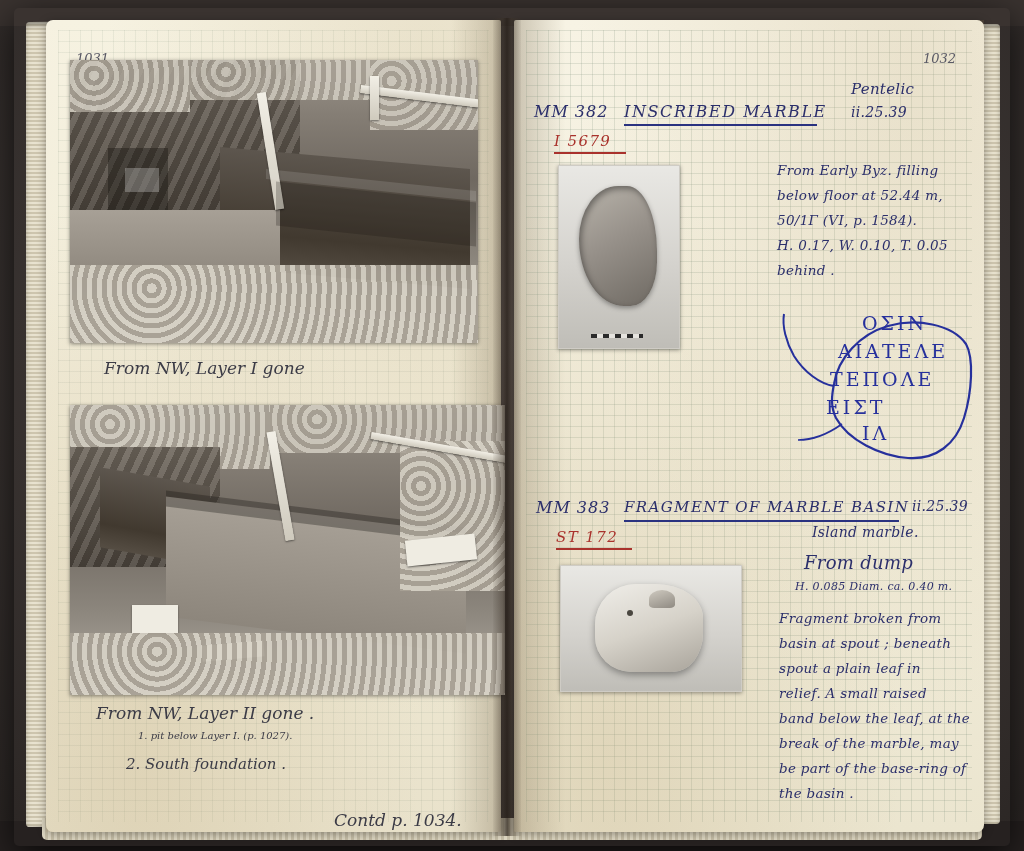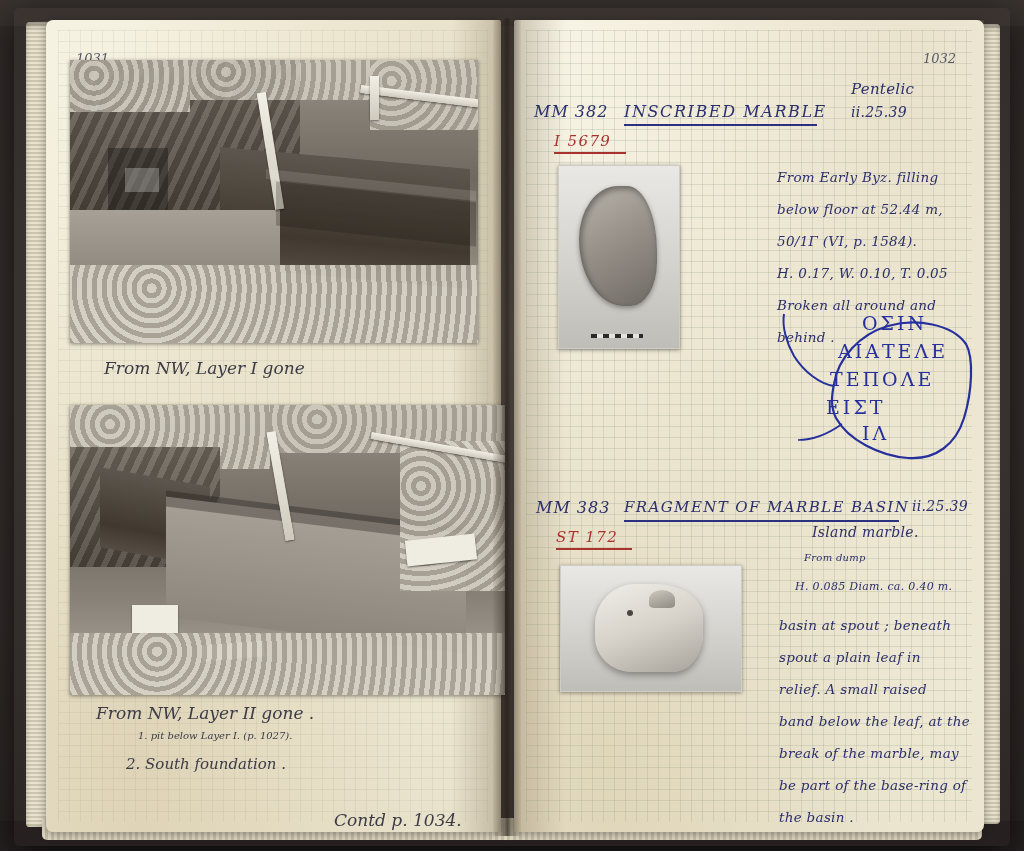--- a/index.html
+++ b/index.html
@@ -240,21 +240,21 @@
   }
   .greek {
     position: absolute;
     font-family: "DejaVu Serif", serif;
     color: #26309c;
     letter-spacing: 3px;
   }
 
   
   .tbl { position: absolute; }
-  .tline { white-space: nowrap; margin-top: 7px; }
+  .tline { white-space: nowrap; }
   .u-line {
     position: absolute;
     height: 1.5px;
     background: #2a3280;
   }
   .u-line.red { background: #a9322c; }
 
   .caption {
     position: absolute;
     font-family: "DejaVu Serif", serif;
@@ -346,21 +346,20 @@
         <div class="frag1" style="left:20px; top:20px; width:78px; height:120px;
              border-radius: 52% 40% 35% 60% / 46% 56% 38% 58%;"></div>
         <div class="frag-scale" style="left:32px; top:168px; width:52px;"></div>
       </div>
 
       <div class="tbl hand" style="left:263px; top:138px; font-size:13.5px; line-height:25px;">
         <div class="tline">From Early Byz. filling</div>
         <div class="tline">below floor at 52.44 m,</div>
         <div class="tline">50/1Γ   (VI, p. 1584).</div>
         <div class="tline">H. 0.17,  W. 0.10, T. 0.05</div>
-        <div class="tline">Broken all around and</div>
         <div class="tline">behind .</div>
       </div>
 
       <div class="sketch-wrap" style="left:262px; top:280px; width:200px; height:168px;">
         <svg width="200" height="168" viewBox="0 0 200 168">
           <path d="M58 84 C62 58, 84 34, 112 26 C140 18, 176 24, 190 44
                    C198 58, 196 92, 188 118 C180 144, 160 160, 132 158
                    C104 156, 72 140, 60 118 C54 106, 56 94, 58 84 Z" fill="none" stroke="#26309c" stroke-width="2.2"></path>
           <path d="M58 86 C44 84, 28 72, 18 56 C10 42, 6 26, 8 14" fill="none" stroke="#26309c" stroke-width="2"></path>
           <path d="M66 124 C52 134, 36 140, 22 140" fill="none" stroke="#26309c" stroke-width="1.6"></path>
@@ -373,33 +372,34 @@
       </div>
 
       <div class="hand" style="position:absolute; left:22px; top:478px; font-size:16px; letter-spacing:1px;">MM 383</div>
       <div class="hand" style="position:absolute; left:110px; top:478px; font-size:15px; letter-spacing:1.4px;">FRAGMENT OF MARBLE BASIN</div>
       <div class="u-line" style="left:110px; top:500px; width:275px;"></div>
       <div class="hand" style="position:absolute; left:398px; top:478px; font-size:14px;">ii.25.39</div>
       <div class="hand red" style="position:absolute; left:42px; top:508px; font-size:15px; letter-spacing:1.4px;">ST 172</div>
       <div class="u-line red" style="left:42px; top:528px; width:76px;"></div>
 
       <div class="hand" style="position:absolute; left:298px; top:504px; font-size:14px;">Island marble.</div>
-      <div class="hand" style="position:absolute; left:290px; top:532px; font-size:10px;">From dump</div>
+      <div class="hand" style="position:absolute; left:290px; top:532px; font-size:18px;">From dump</div>
       <div class="hand" style="position:absolute; left:265px; top:560px; font-size:11px;padding-left:16px;">H. 0.085   Diam. ca. 0.40 m.</div>
 
       <div class="obj-photo" style="left:46px; top:545px; width:180px; height:125px;">
         <div class="frag2" style="left:34px; top:18px; width:108px; height:88px;
              border-radius: 38% 44% 28% 34% / 46% 38% 44% 40%;"></div>
         <div style="position:absolute; left:88px; top:24px; width:26px; height:18px;
              background:linear-gradient(160deg,#cfcac0,#8f8a82); border-radius:50% 50% 20% 20%;"></div>
         <div style="position:absolute; left:66px; top:44px; width:6px; height:6px;
              background:#4a4740; border-radius:50%;"></div>
       </div>
 
       <div class="tbl hand" style="left:265px; top:586px; font-size:13.5px; line-height:25px;">
+        <div class="tline">Fragment broken from</div>
         <div class="tline">basin at spout ; beneath</div>
         <div class="tline">spout a plain leaf in</div>
         <div class="tline">relief. A small raised</div>
         <div class="tline">band below the leaf, at the</div>
         <div class="tline">break of the marble, may</div>
         <div class="tline">be part of the base-ring of</div>
         <div class="tline">the basin .</div>
       </div>
     </div>
 

